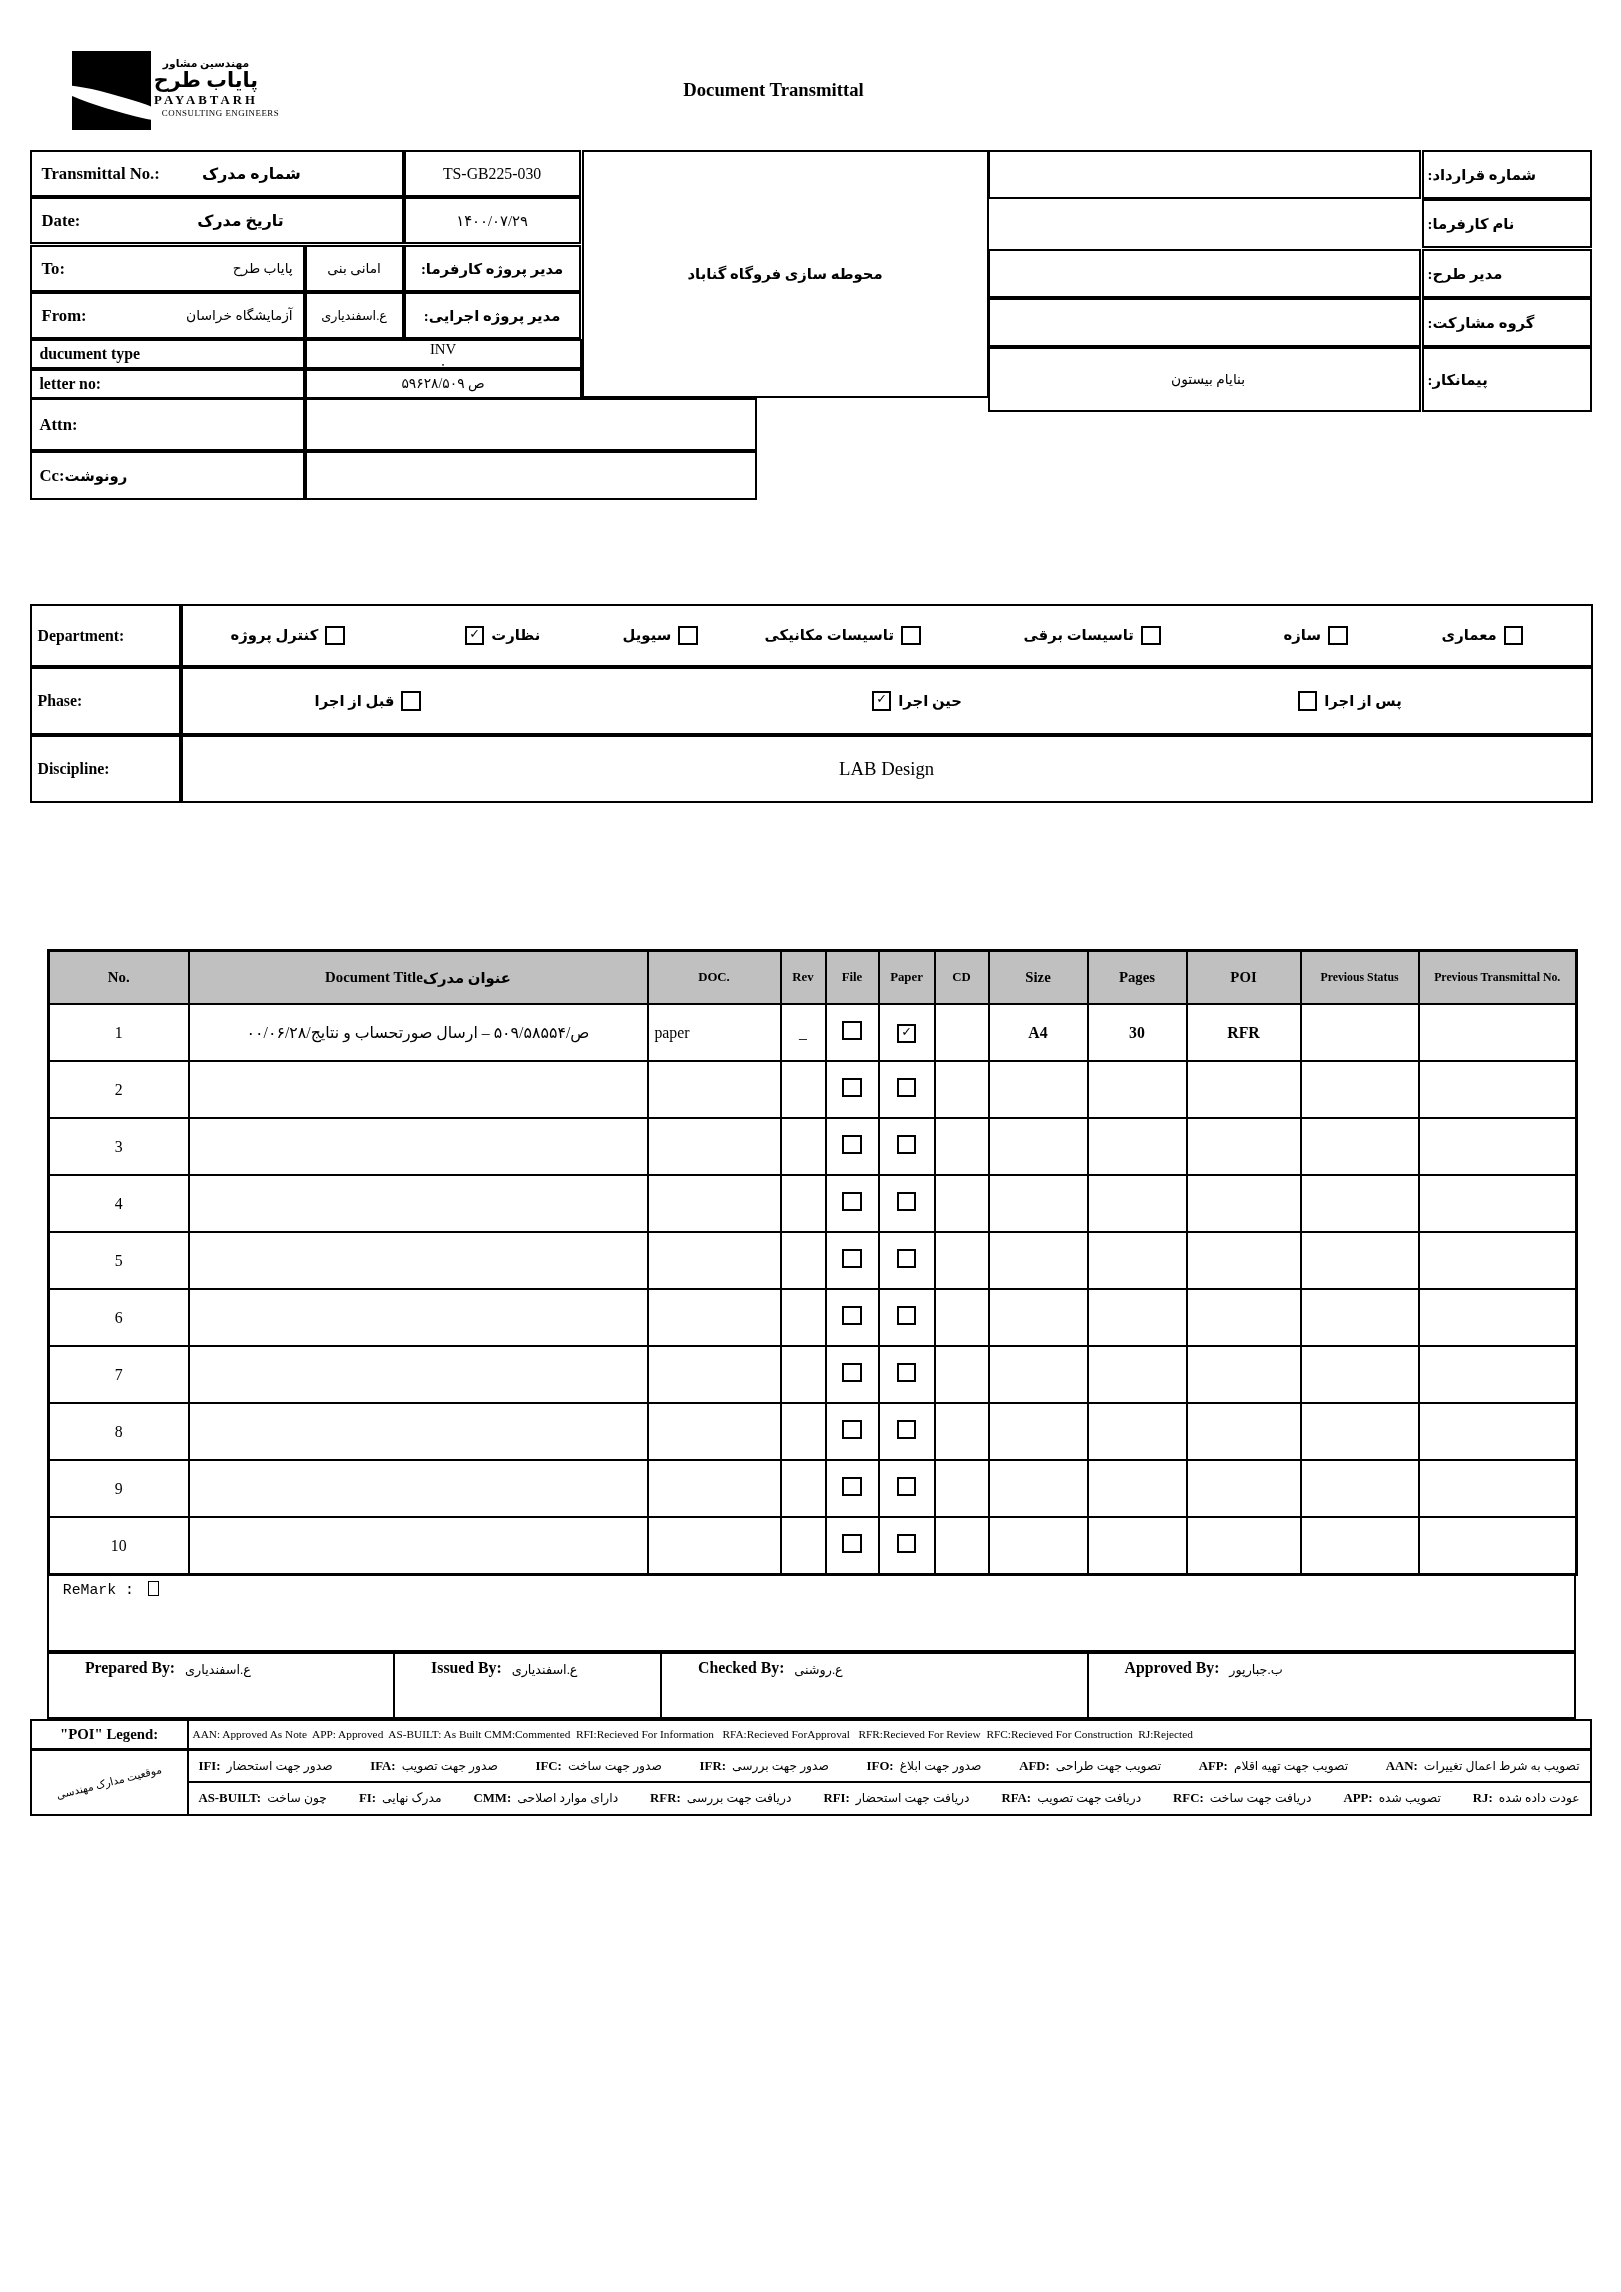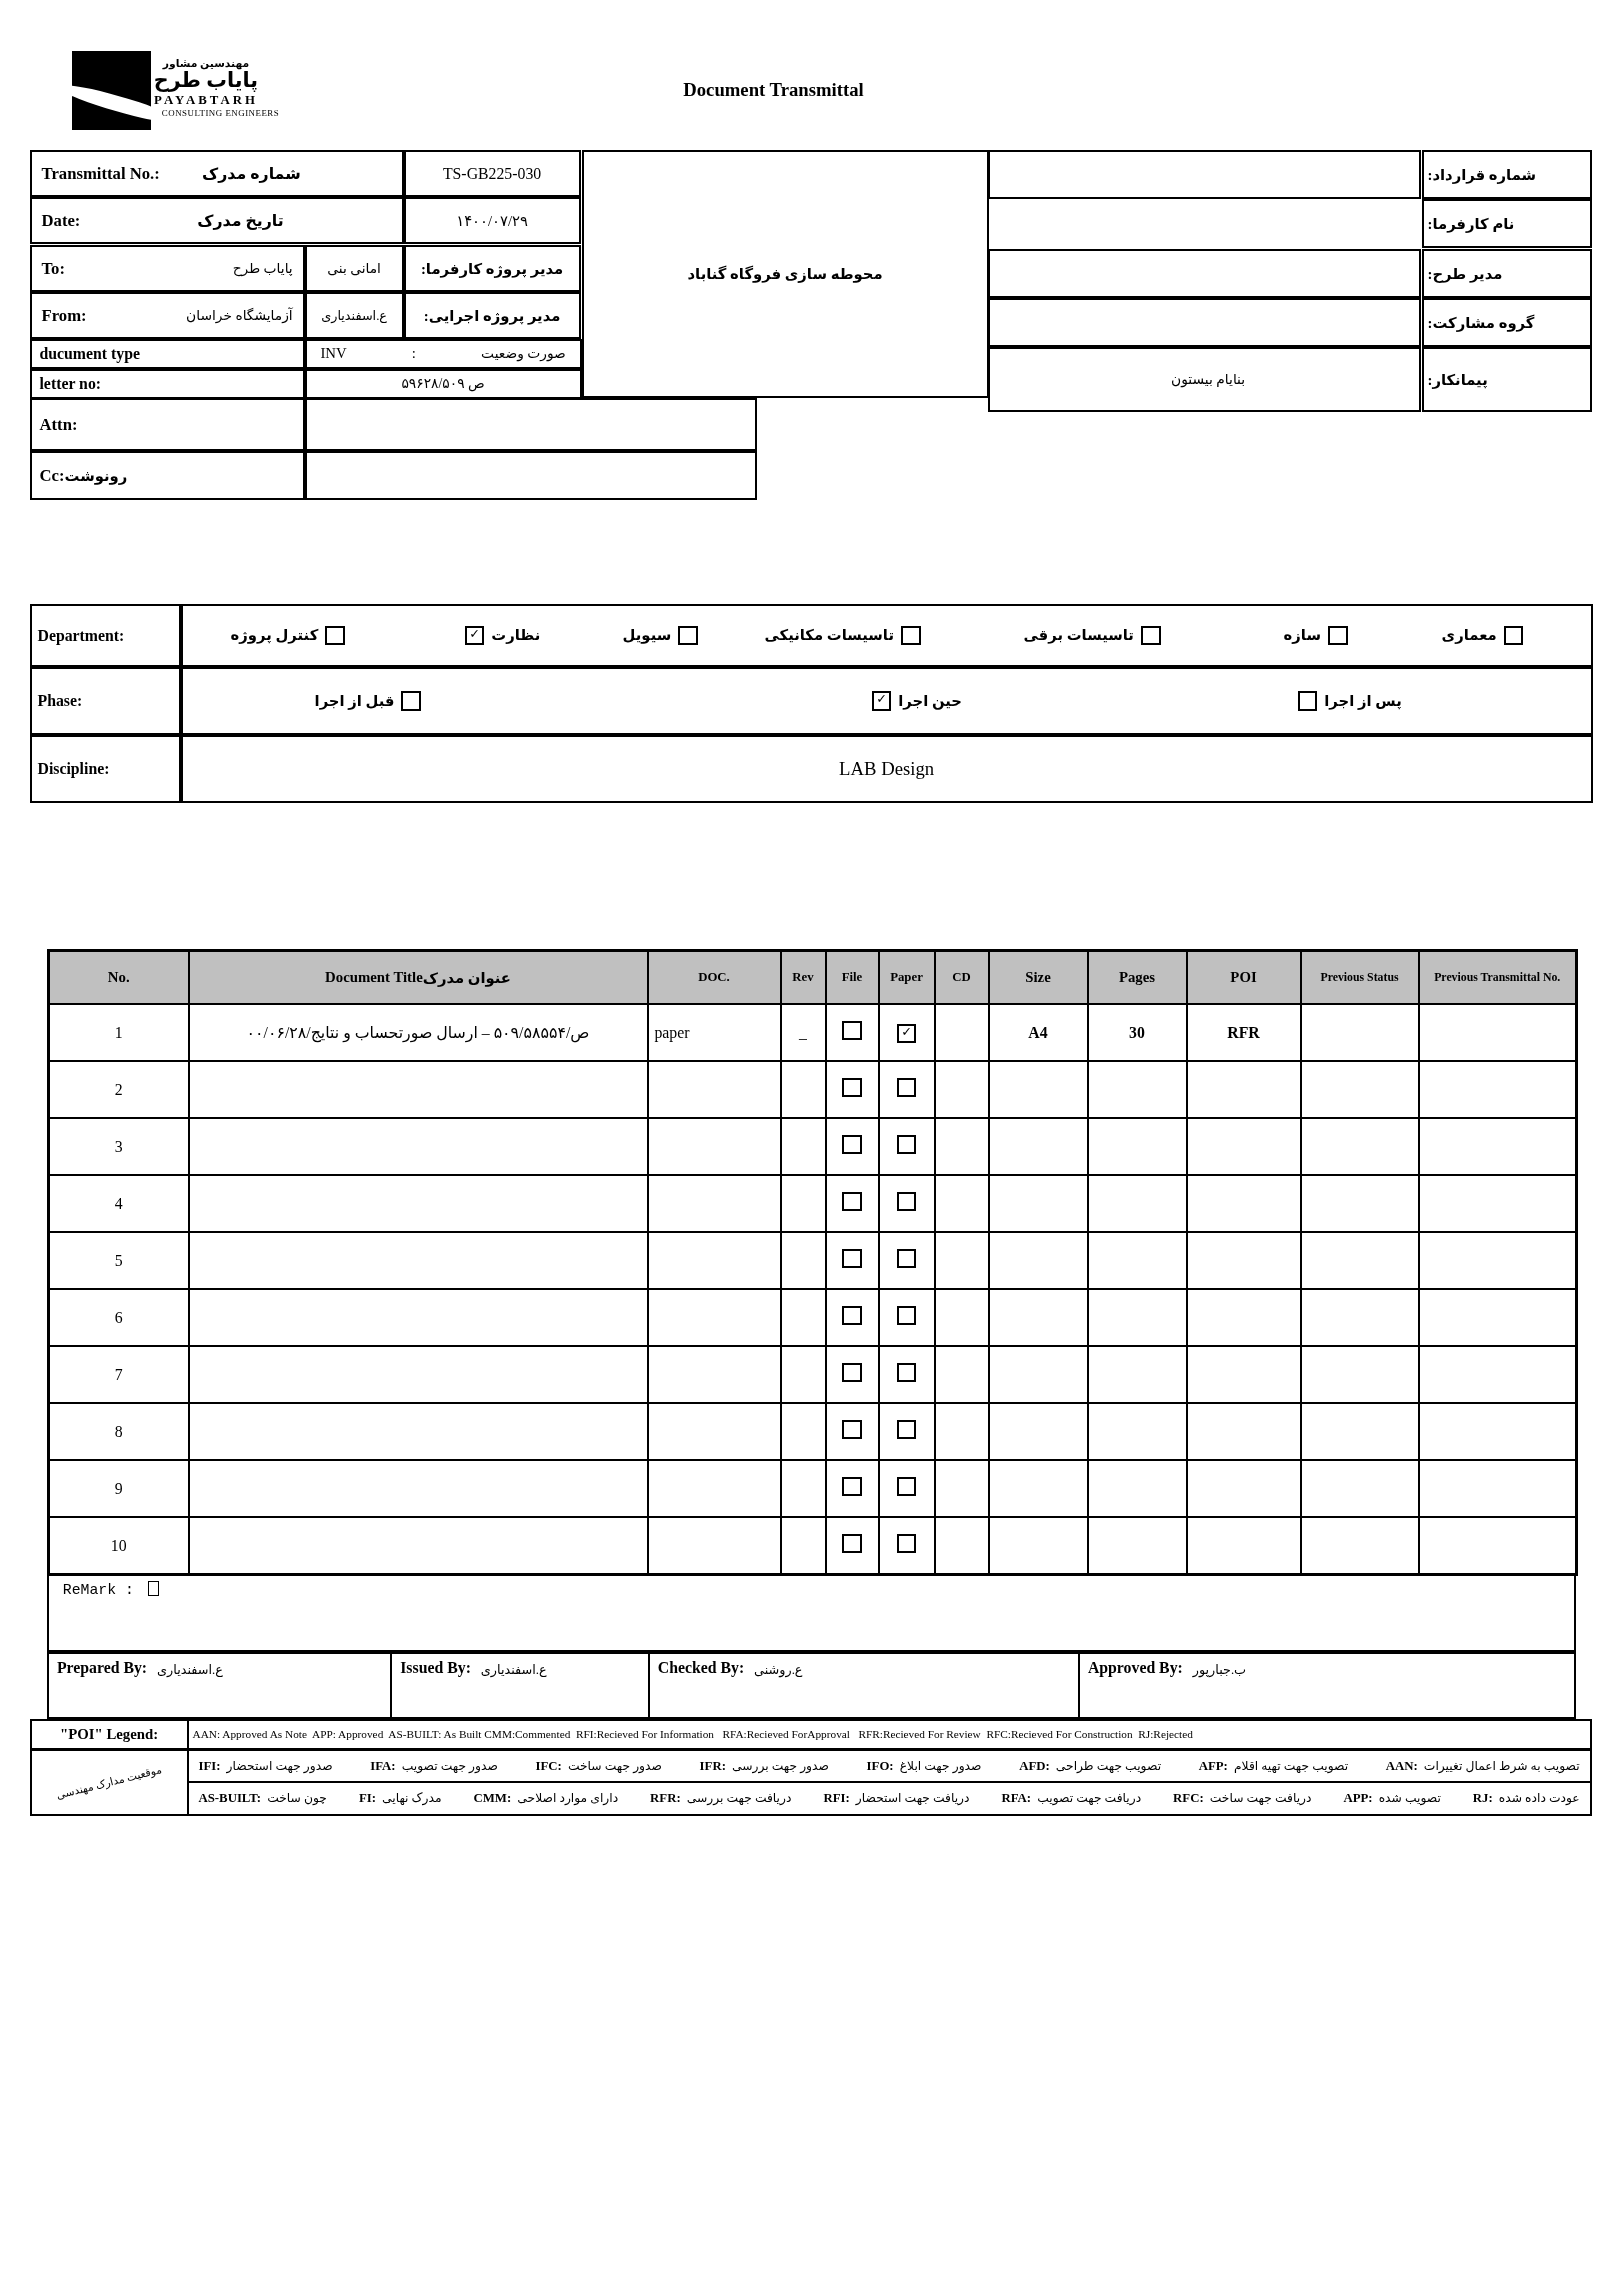--- a/index.html
+++ b/index.html
@@ -47,21 +47,21 @@
   .box{display:inline-block;width:15.8px;height:15.8px;border:2px solid #000;line-height:13.8px;
        text-align:center;font-size:12.8px;font-weight:bold;background:#fff;}
   
   #remark{left:47px;top:1573px;width:1529px;height:79px;border:2px solid #000;border-top:none;
           font-family:"Liberation Mono","DejaVu Sans Mono",monospace;font-size:14.8px;
           padding:7.9px 0 0 13.8px;}
   .tofu{display:inline-block;width:8.9px;height:12.8px;border:1px solid #000;margin-left:13.8px;
         vertical-align:-2px;}
   #sigs{left:47px;top:1652px;width:1529px;height:67px;display:flex;border:2px solid #000;}
   .sigcell{border-right:2px solid #000;box-sizing:border-box;display:flex;align-items:flex-start;
-           gap:9.9px;padding:4.9px 0 0 7.9px;}
+           gap:9.9px;padding:4.9px 0 0 7.9px;margin-left:28px;}
   .sigcell:last-child{border-right:none;}
   .sig-label{font-weight:bold;font-size:15.8px;white-space:nowrap;}
   .sig-name{direction:rtl;font-size:12.8px;padding-top:3px;white-space:nowrap;}
   
   #legend{left:29.6px;top:1719px;width:1562px;border:2px solid #000;}
   .lg-row{display:flex;}
   .lg-label{width:157px;box-sizing:border-box;border-right:2px solid #000;display:flex;
             align-items:center;justify-content:center;font-weight:bold;font-size:14.8px;}
   .lg-lines{flex:1;min-width:0;}
   .lg-en-line{height:26.6px;line-height:26.6px;font-size:11.3px;white-space:pre;overflow:hidden;
@@ -116,21 +116,21 @@
   <div class="cell split" style="left:0;top:142px;width:275px;height:47px;">
     <span class="lab-en">From:</span>
     <span class="fa-val">آزمایشگاه خراسان</span>
   </div>
   <div class="cell center fa-val" style="left:275px;top:142px;width:99px;height:47px;font-size:12.8px;">ع.اسفندیاری</div>
   <div class="cell center fa-lab" style="left:374px;top:142px;width:177px;height:47px;">مدیر پروژه اجرایی:</div>
 
   <div class="cell" style="left:0;top:189px;width:275px;height:29.6px;padding-left:7.9px;">
     <span class="lab-en" style="font-size:15.8px;">ducument type</span>
   </div>
-  <div class="cell split ltr" style="left:275px;top:189px;width:277px;height:29.6px;padding:0 13.8px;">
+  <div class="cell split ltr" style="left:275px;top:189px;width:277px;height:29.6px;padding:0 13.8px;flex-direction:column;">
     <span style="font-size:14.8px;">INV</span>
     <span style="font-size:14.8px;">:</span>
     <span class="fa-val">صورت وضعیت</span>
   </div>
 
   <div class="cell" style="left:0;top:219px;width:275px;height:29.6px;padding-left:7.9px;">
     <span class="lab-en" style="font-size:15.8px;">letter no:</span>
   </div>
   <div class="cell center ltr" style="left:275px;top:219px;width:277px;height:29.6px;font-size:13.8px;">۵۹۶۲۸/ص ۵۰۹</div>
 

